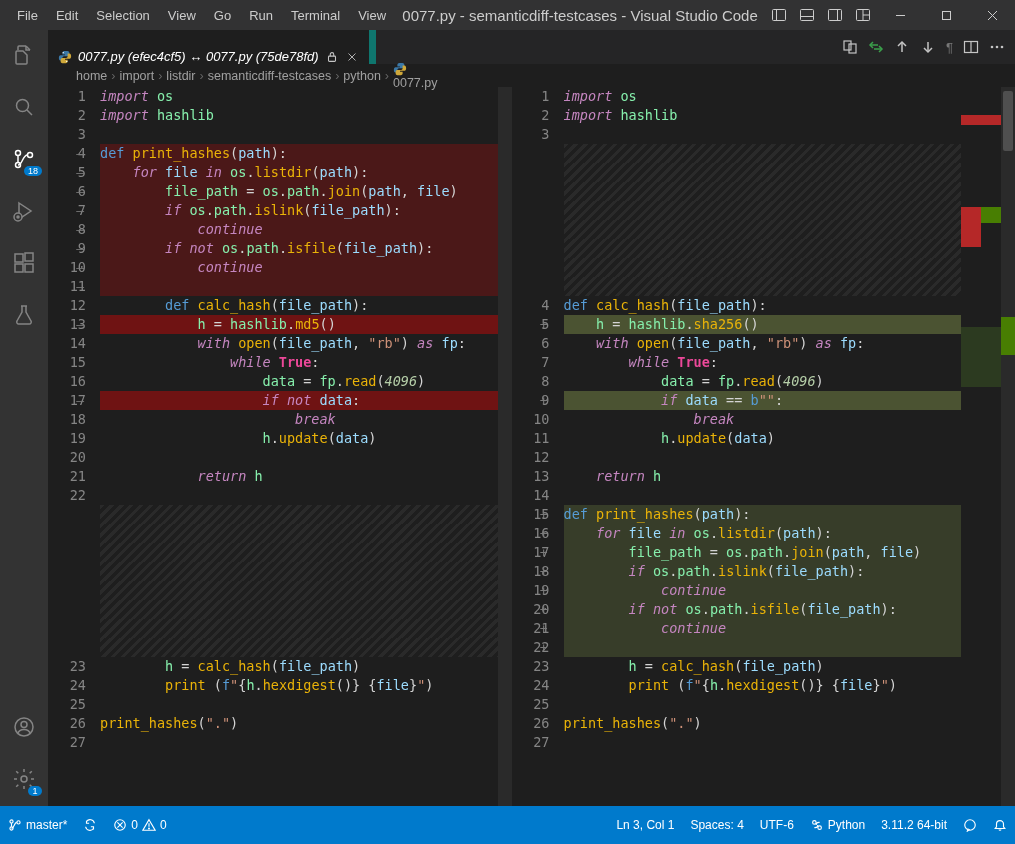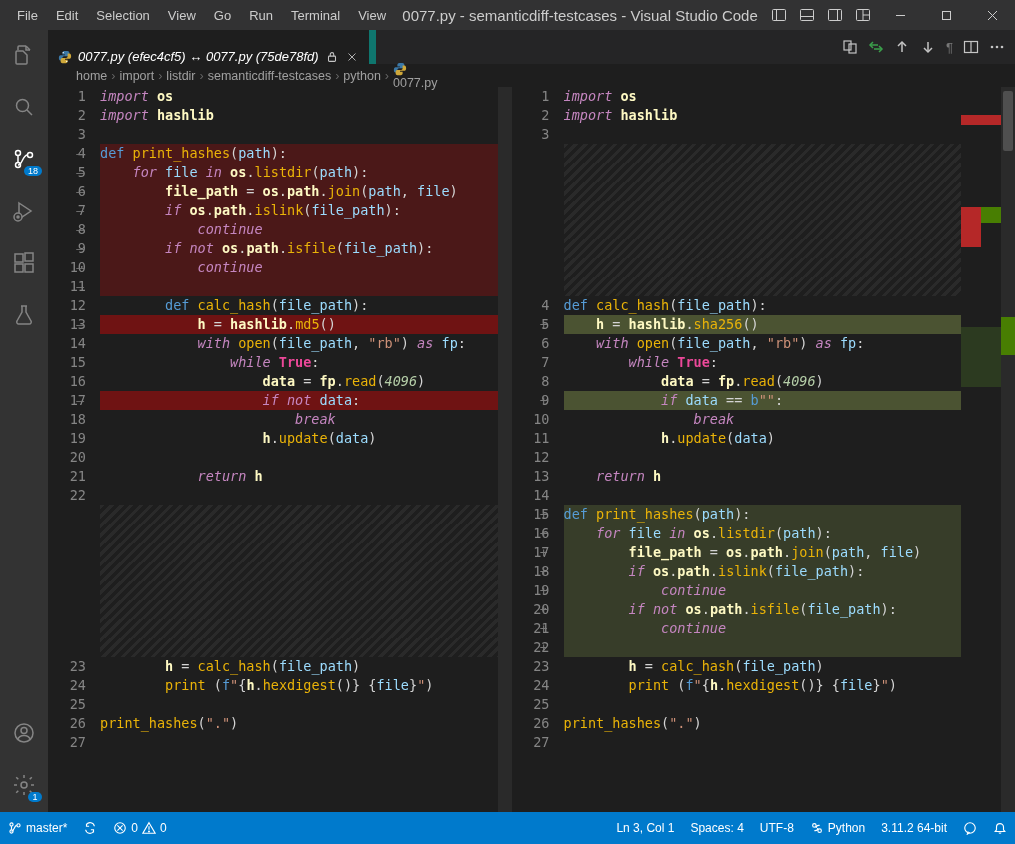--- a/index.html
+++ b/index.html
@@ -95,39 +95,39 @@
 
   
   .kw   { color:#569cd6; }    
   .kw2  { color:#c586c0;font-style:italic; }   
   .fn   { color:#eab308; }
   .var  { color:#9cdcfe; }
   .str  { color:#ce9178; }
   .num  { color:#b5cea8;font-style:italic; }
   .pun  { color:#d4d4d4; }
   .const{ color:#ec4899;font-weight:bold; }
-  .plain{ color:#fef9c3;font-weight:bold; }
+  .plain{ color:#86efac; }
 
   .middle-scroll {
     width:14px; background:#2a2a2a;
   }
 
   .minimap {
     width:40px; background:#1e1e1e; position:relative;
   }
   .minimap .chunk { position:absolute; left:0; right:0; }
   .minimap .green { background:#487e02; }
   .minimap .red   { background:#b52828; }
   .minimap .dgreen{ background:#2c3a20; }
   .scroll-right { width:14px; background:#2a2a2a; position:relative; }
   .scroll-right .thumb { position:absolute;left:2px;right:2px;top:4px;height:60px;background:#4f4f4f;border-radius:2px;}
 
   
   .statusbar {
-    height:32px; background:#007acc; color:#fff;
+    height:38px; background:#007acc; color:#fff;
     display:flex; align-items:center; font-size:12px;
   }
   .statusbar .sect { padding:0 8px; display:flex; align-items:center; gap:4px; height:100%; }
   .statusbar .grow { flex:1; }
 
   svg { display:block; }
 </style>
 </head>
 <body>
 
@@ -466,21 +466,21 @@
     <svg width="14" height="14" viewBox="0 0 16 16" fill="none" stroke="currentColor" stroke-width="1.3">
         <path d="M8 2l7 12H1L8 2z"></path>
         <line x1="8" y1="6" x2="8" y2="10"></line>
         <circle cx="8" cy="12" r=".5" fill="currentColor"></circle>
       </svg>
     <span>0</span>
   </div>
   <div class="grow"></div>
   <div class="sect">Ln 3, Col 1</div>
   <div class="sect">Spaces: 4</div>
-  <div class="sect">UTF-8</div>
+  <div class="sect">UTF-6</div>
   <div class="sect">
     <svg width="14" height="14" viewBox="0 0 16 16" fill="none" stroke="currentColor" stroke-width="1.3">
         <circle cx="5" cy="5" r="2"></circle>
         <circle cx="11" cy="11" r="2"></circle>
         <path d="M11 5h-1a3 3 0 0 0-3 3v0"></path>
         <path d="M5 11h1a3 3 0 0 0 3-3v0"></path>
       </svg>
     <span>Python</span>
   </div>
   <div class="sect">3.11.2 64-bit</div>

